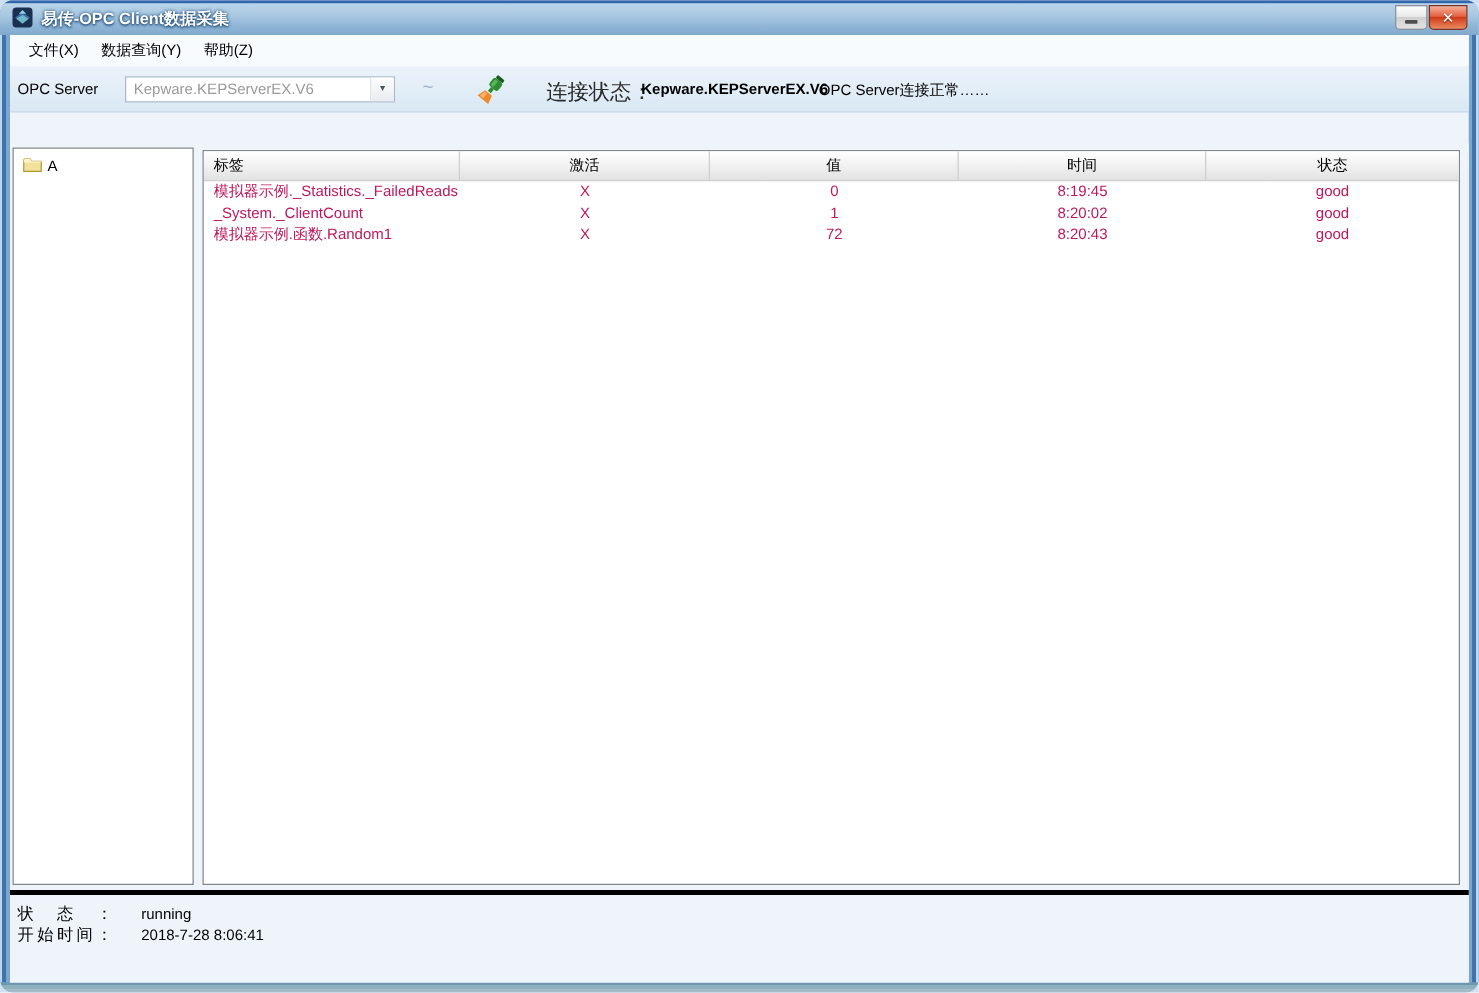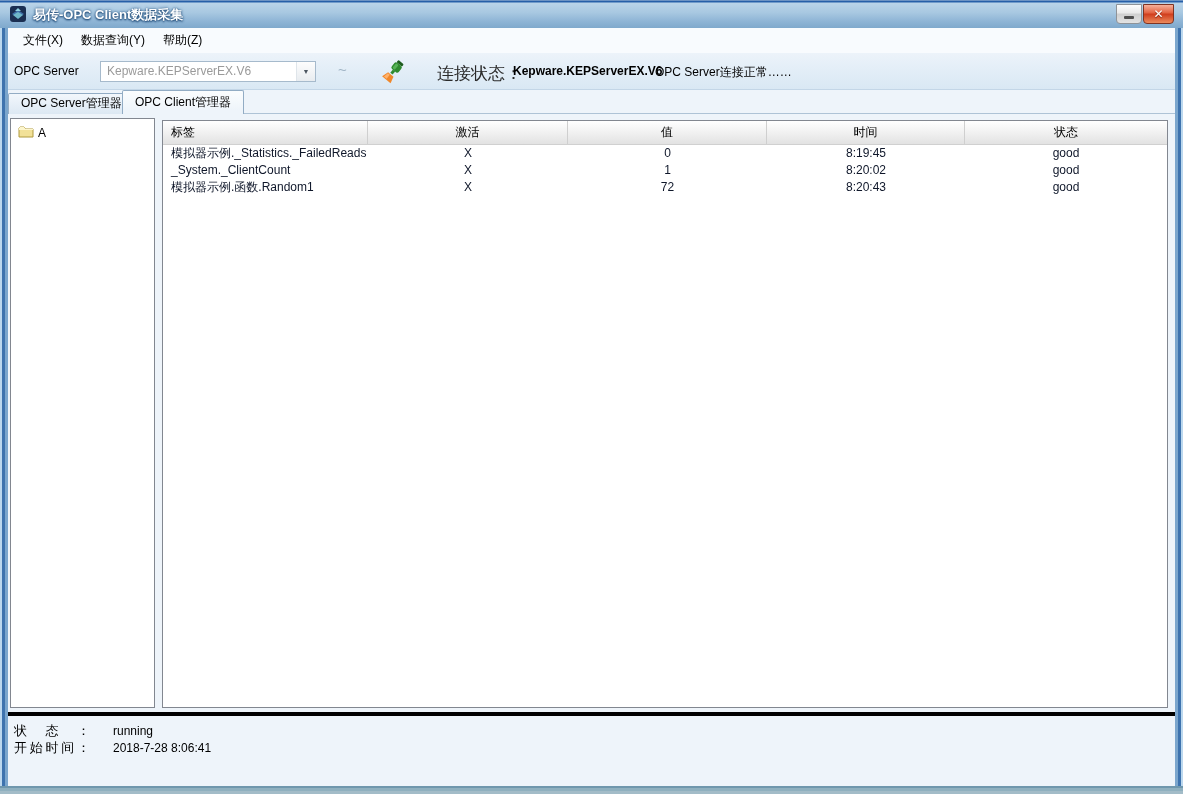--- a/index.html
+++ b/index.html
@@ -2,21 +2,21 @@
 <html><head>
 <meta charset="utf-8">
 <style>
   html,body{margin:0;padding:0;}
   body{
     width:1183px;height:794px;
     font-family:"Liberation Sans","DejaVu Sans",sans-serif;
     background:#cfe0ee;
     -webkit-font-smoothing:antialiased;
   }
-  .window{position:relative;width:1183px;height:794px;overflow:hidden;background:#7ba6cd;}
+  .window{position:relative;width:1183px;height:794px;overflow:hidden;background:#7ba6cd;border-radius:11px;}
 
   
   .titlebar{
     position:absolute;left:0;top:0;right:0;height:28px;
     background:linear-gradient(180deg,#1c55a0 0,#2a63ab 2px,#bad4e9 3px,#a8c8e1 45%,#8fb5d6 75%,#7fa9cc 100%);
     box-shadow:inset 0 1px 0 rgba(255,255,255,.35);
   }
   .frame-left,.frame-right{position:absolute;top:28px;bottom:8px;width:8px;}
   .frame-left{left:0;background:linear-gradient(90deg,#bcd8ee 0 2px,#3e73ae 2px 5px,#7ba6cd 5px 8px);}
   .frame-right{right:0;background:linear-gradient(270deg,#bcd8ee 0 2px,#3e73ae 2px 5px,#7ba6cd 5px 8px);}
@@ -105,21 +105,21 @@
     border-bottom:1px solid #d0d0d0;}
   .gh{box-sizing:border-box;font-size:12px;color:#000;line-height:22px;border-right:1px solid #cfcfcf;
     text-align:center;overflow:hidden;white-space:nowrap;}
   .gh.first{text-align:left;padding-left:8px;}
   .gh:last-child{border-right:none;}
   .col-tag{width:205px;}
   .col-active{width:200px;}
   .col-value{width:199px;}
   .col-time{width:198px;}
   .col-status{flex:1;}
-  .grid-row{display:flex;height:17px;line-height:17px;font-size:12px;color:#0f172a;}
+  .grid-row{display:flex;height:17px;line-height:17px;font-size:12px;color:#be185d;}
   .gc{box-sizing:border-box;text-align:center;overflow:hidden;white-space:nowrap;}
   .gc.first{text-align:left;padding-left:8px;}
 
   .status-panel{
     position:absolute;left:0;right:0;bottom:0;height:74px;
     background:#eef4fa;border-top:4px solid #000000;box-sizing:border-box;padding-top:6px;
   }
   .sp-row{display:flex;height:17px;align-items:center;}
   .sp-label{
     width:76px;margin-left:6px;font-size:13px;color:#000;
@@ -181,25 +181,20 @@
             <path d="M10 18 L17 18 L19 25 L8 25 Z" fill="#f0872a"></path>
             <path d="M10.5 19 L13 19 L13 24 L9.5 24 Z" fill="#ffb26b"></path>
           </g>
         </svg>
       </span>
       <span class="conn-status-label">连接状态：</span>
       <span class="conn-server">Kepware.KEPServerEX.V6</span>
       <span class="conn-message">OPC Server连接正常……</span>
     </div>
 
-    <div class="tabstrip">
-      <div class="baseline"></div>
-      <div class="tab tab-server">OPC Server管理器</div>
-      <div class="tab tab-client active">OPC Client管理器</div>
-    </div>
 
     <div class="content">
 
       <div class="tree">
         <div class="tree-item">
           <span>
             <svg width="16" height="13" viewBox="0 0 16 13">
               <path d="M1 3 L1 12 L15 12 L15 4 L7.5 4 L6 2 L2 2 Z" fill="#f2e198" stroke="#b09a3e" stroke-width="1"></path>
               <path d="M1 5 L15 5 L15 4 L7.5 4 L6 2 L2 2 L1 3 Z" fill="#fdf6cd"></path>
             </svg>

